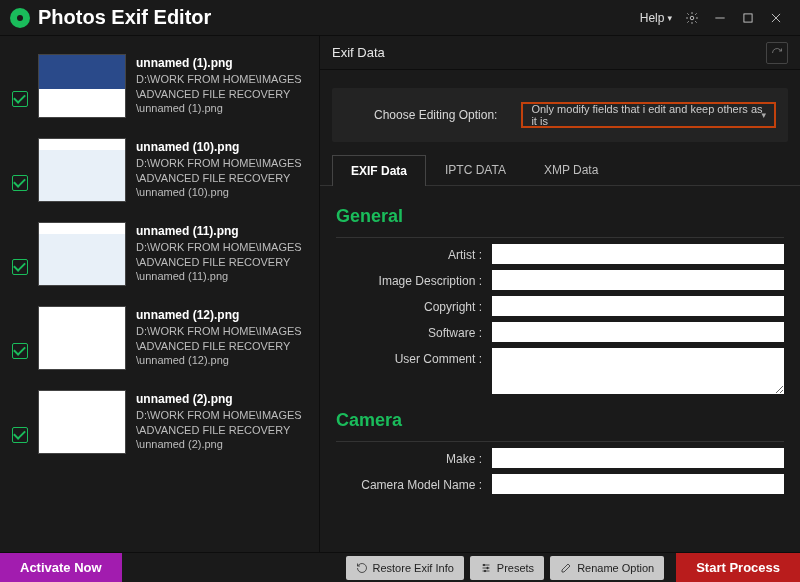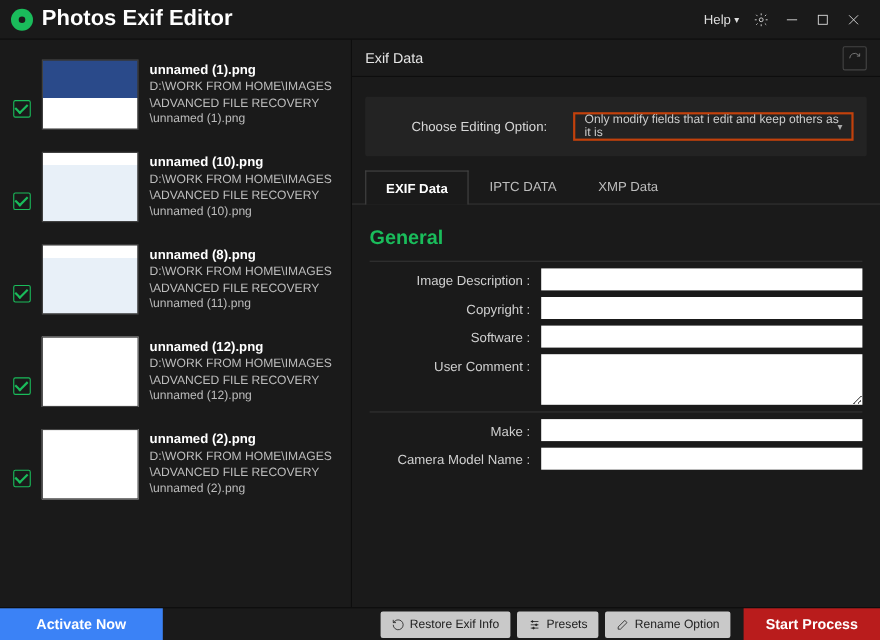--- a/index.html
+++ b/index.html
@@ -63,21 +63,21 @@
 .form { flex:1; overflow-y:auto; padding:12px 16px; }
 .section { color:#1abc5b; font-size:18px; font-weight:600; margin:8px 0 10px 0; }
 .sep { border-top:1px solid #333; margin-bottom:6px; }
 .frow { display:flex; align-items:flex-start; margin-bottom:6px; }
 .flabel { width:156px; text-align:right; color:#d0d0d0; font-size:12px; padding-right:10px; padding-top:4px; }
 .finput { flex:1; background:#fff; height:20px; border:none; }
 .ftextarea { flex:1; background:#fff; height:46px; border:none; }
 
 
 .footer { height:30px; background:#1a1a1a; display:flex; align-items:center; border-top:1px solid #0d0d0d; }
-.activate { background:#3b82f6; color:#fff; height:30px; padding:0 33px; display:flex; align-items:center; font-weight:600; font-size:13px; cursor:pointer; }
+.activate { background:#a21caf; color:#fff; height:30px; padding:0 20px; display:flex; align-items:center; font-weight:600; font-size:13px; cursor:pointer; }
 .footer .sp { flex:1; }
 .fbtn { height:24px; background:#c9c9c9; color:#222; padding:0 10px; margin-right:6px; display:flex; align-items:center; font-size:11px; cursor:pointer; border-radius:2px; }
 .fbtn .ic { margin-right:5px; display:flex; }
 .fbtn svg { width:12px; height:12px; stroke:#222; fill:none; stroke-width:1.5; }
 .start { background:#b91c1c; color:#fff; font-weight:600; height:30px; padding:0 20px; display:flex; align-items:center; font-size:13px; cursor:pointer; margin-left:6px; }
 
 ::-webkit-scrollbar { width:10px; }
 ::-webkit-scrollbar-track { background:#1a1a1a; }
 ::-webkit-scrollbar-thumb { background:#444; border-radius:3px; }
 </style>
@@ -135,21 +135,21 @@
             <div class="thumb t2"></div>
             <div class="pinfo">
               <div class="pname">unnamed (10).png</div>
               <div class="ppath">D:\WORK FROM HOME\IMAGES<br>\ADVANCED FILE RECOVERY<br>\unnamed (10).png</div>
             </div>
           </div>
           <div class="prow">
             <div class="ck"></div>
             <div class="thumb t2"></div>
             <div class="pinfo">
-              <div class="pname">unnamed (8).png</div>
+              <div class="pname">unnamed (11).png</div>
               <div class="ppath">D:\WORK FROM HOME\IMAGES<br>\ADVANCED FILE RECOVERY<br>\unnamed (11).png</div>
             </div>
           </div>
           <div class="prow">
             <div class="ck"></div>
             <div class="thumb t3"></div>
             <div class="pinfo">
               <div class="pname">unnamed (12).png</div>
               <div class="ppath">D:\WORK FROM HOME\IMAGES<br>\ADVANCED FILE RECOVERY<br>\unnamed (12).png</div>
             </div>
@@ -188,37 +188,42 @@
           <div class="tab active">EXIF Data</div>
           <div class="tab">IPTC DATA</div>
           <div class="tab">XMP Data</div>
         </div>
 
       <div class="form">
         <div class="section">General</div>
         <div class="sep"></div>
         <div id="general-fields">
             <div class="frow">
+              <div class="flabel">Artist :</div>
+              <input class="finput" style="">
+            </div>
+            <div class="frow">
               <div class="flabel">Image Description :</div>
               <input class="finput" style="">
             </div>
             <div class="frow">
               <div class="flabel">Copyright :</div>
               <input class="finput" style="">
             </div>
             <div class="frow">
               <div class="flabel">Software :</div>
               <input class="finput" style="">
             </div>
             <div class="frow">
               <div class="flabel">User Comment :</div>
               <textarea class="ftextarea" style=""></textarea>
             </div>
           </div>
 
+        <div class="section" style="margin-top:16px">Camera</div>
         <div class="sep"></div>
         <div id="camera-fields">
             <div class="frow">
               <div class="flabel">Make :</div>
               <input class="finput" style="">
             </div>
             <div class="frow">
               <div class="flabel">Camera Model Name :</div>
               <input class="finput" style="">
             </div>

